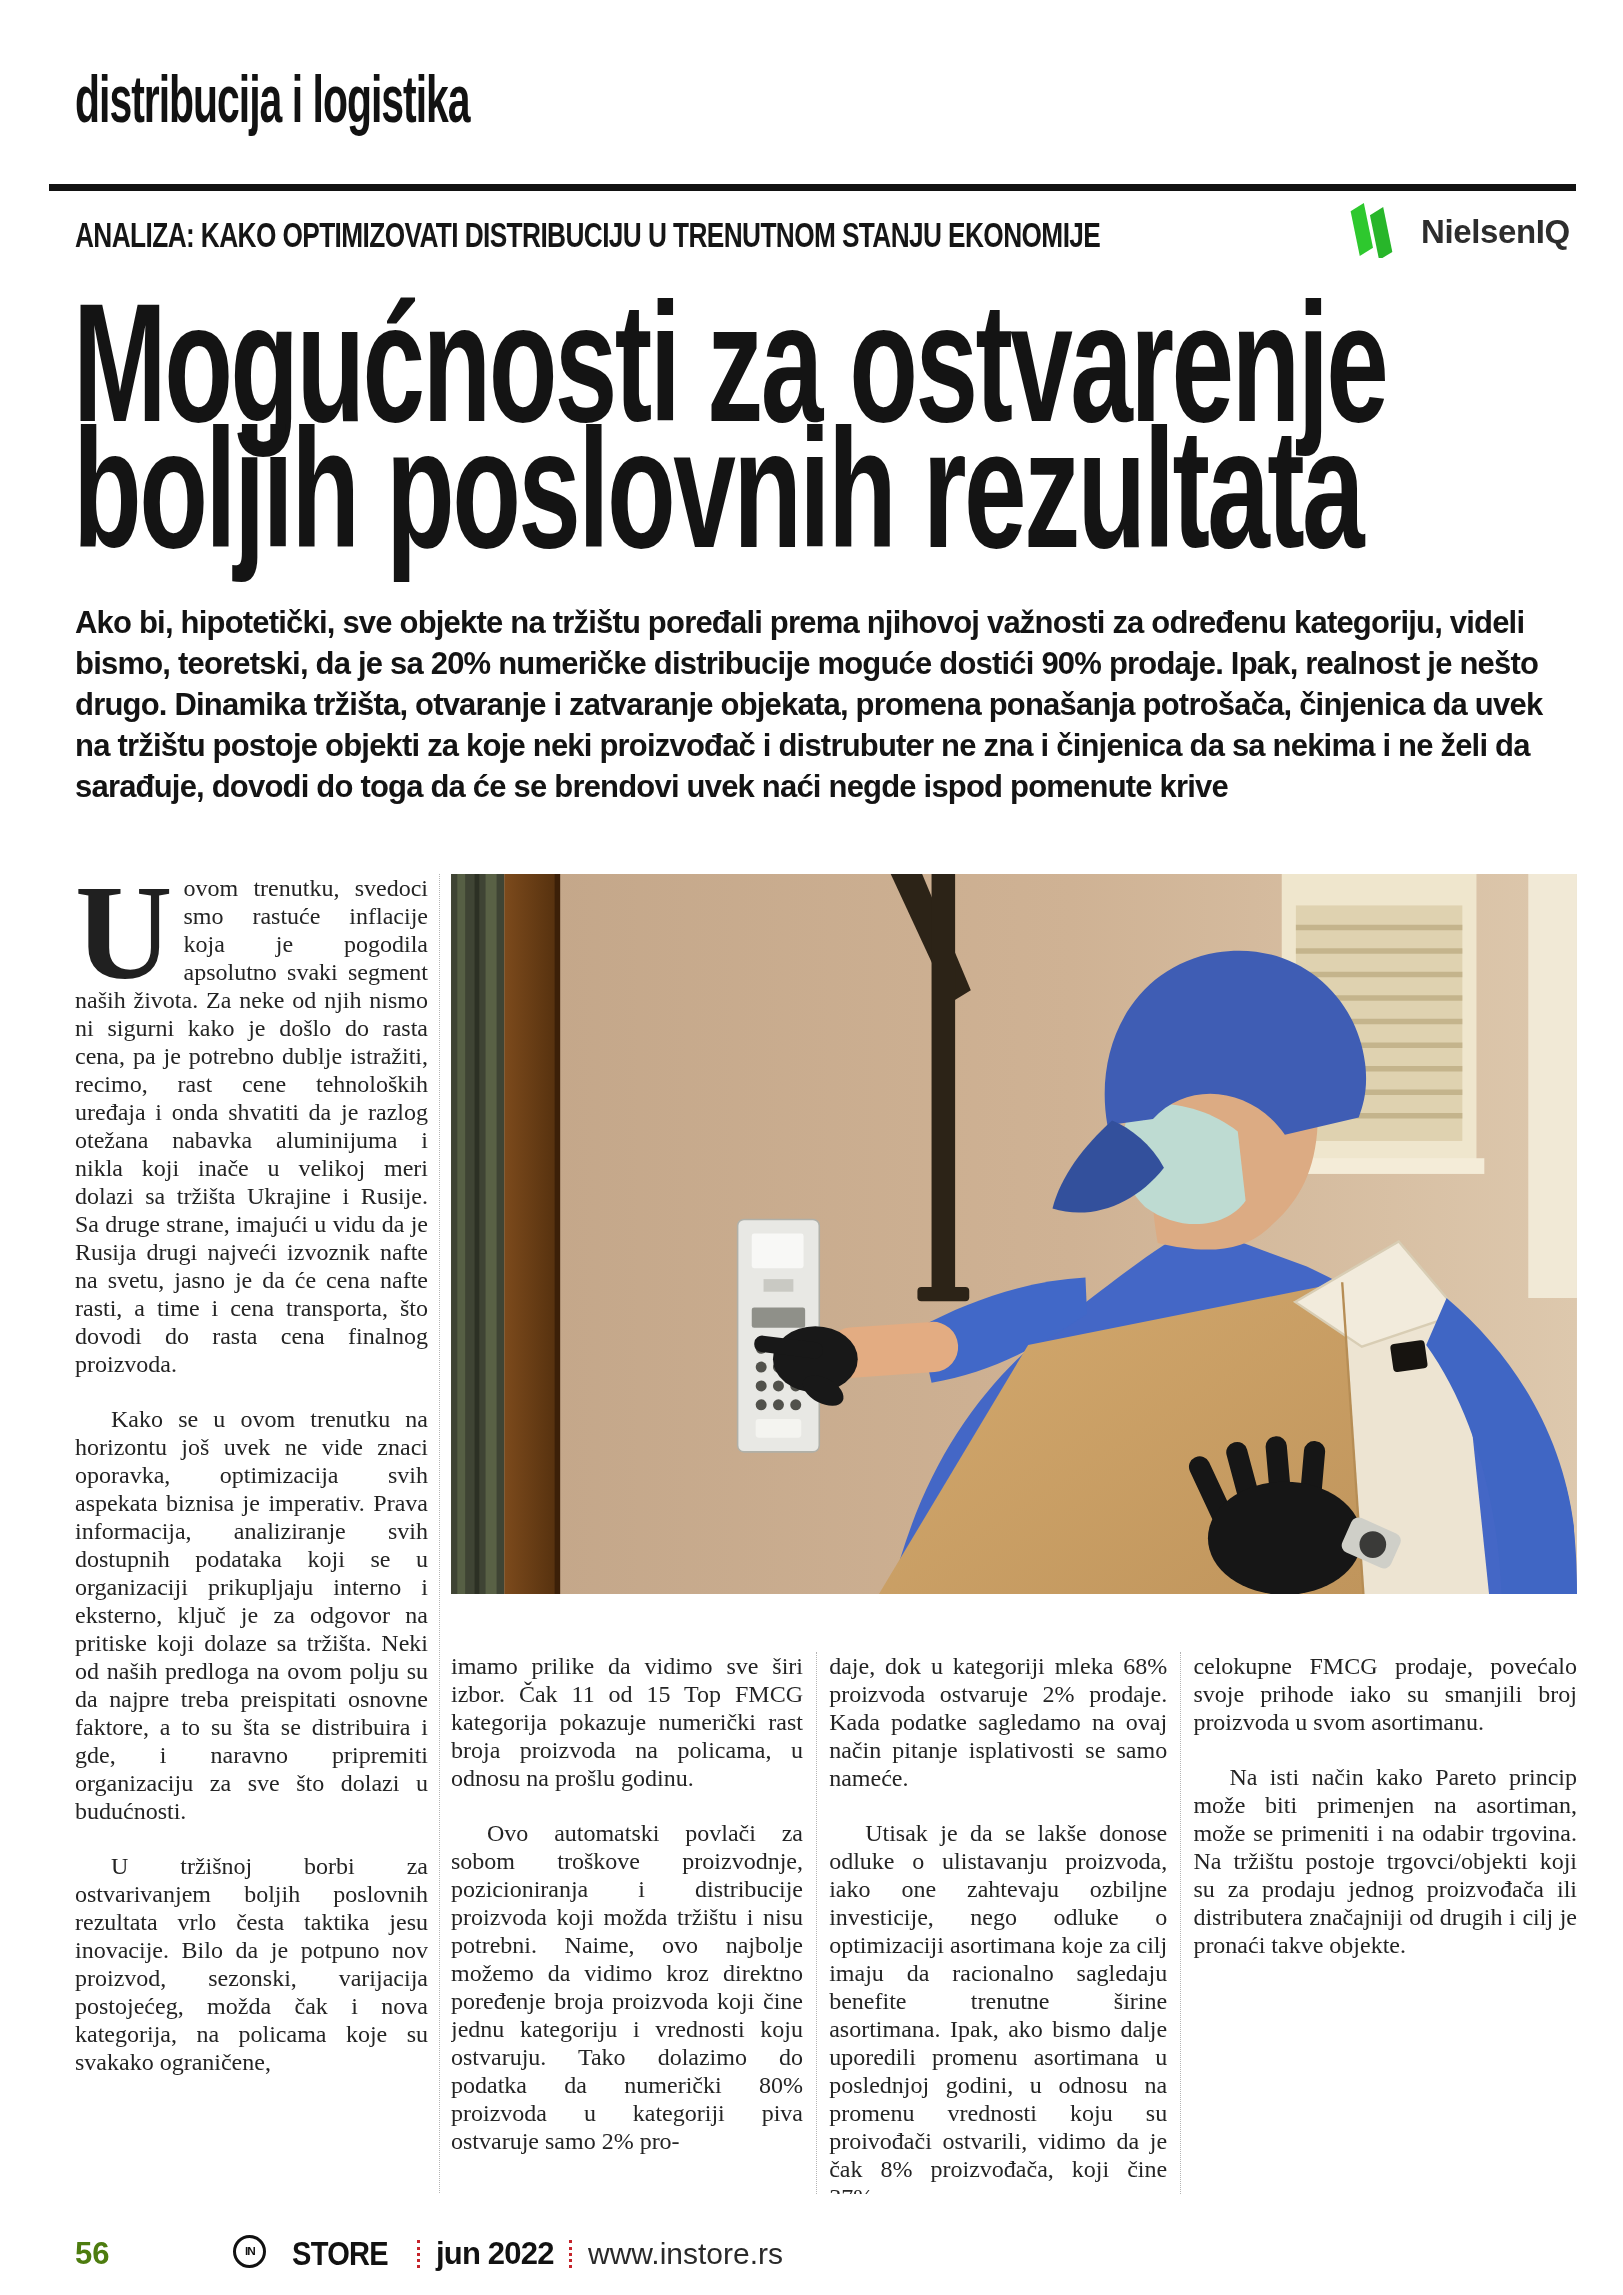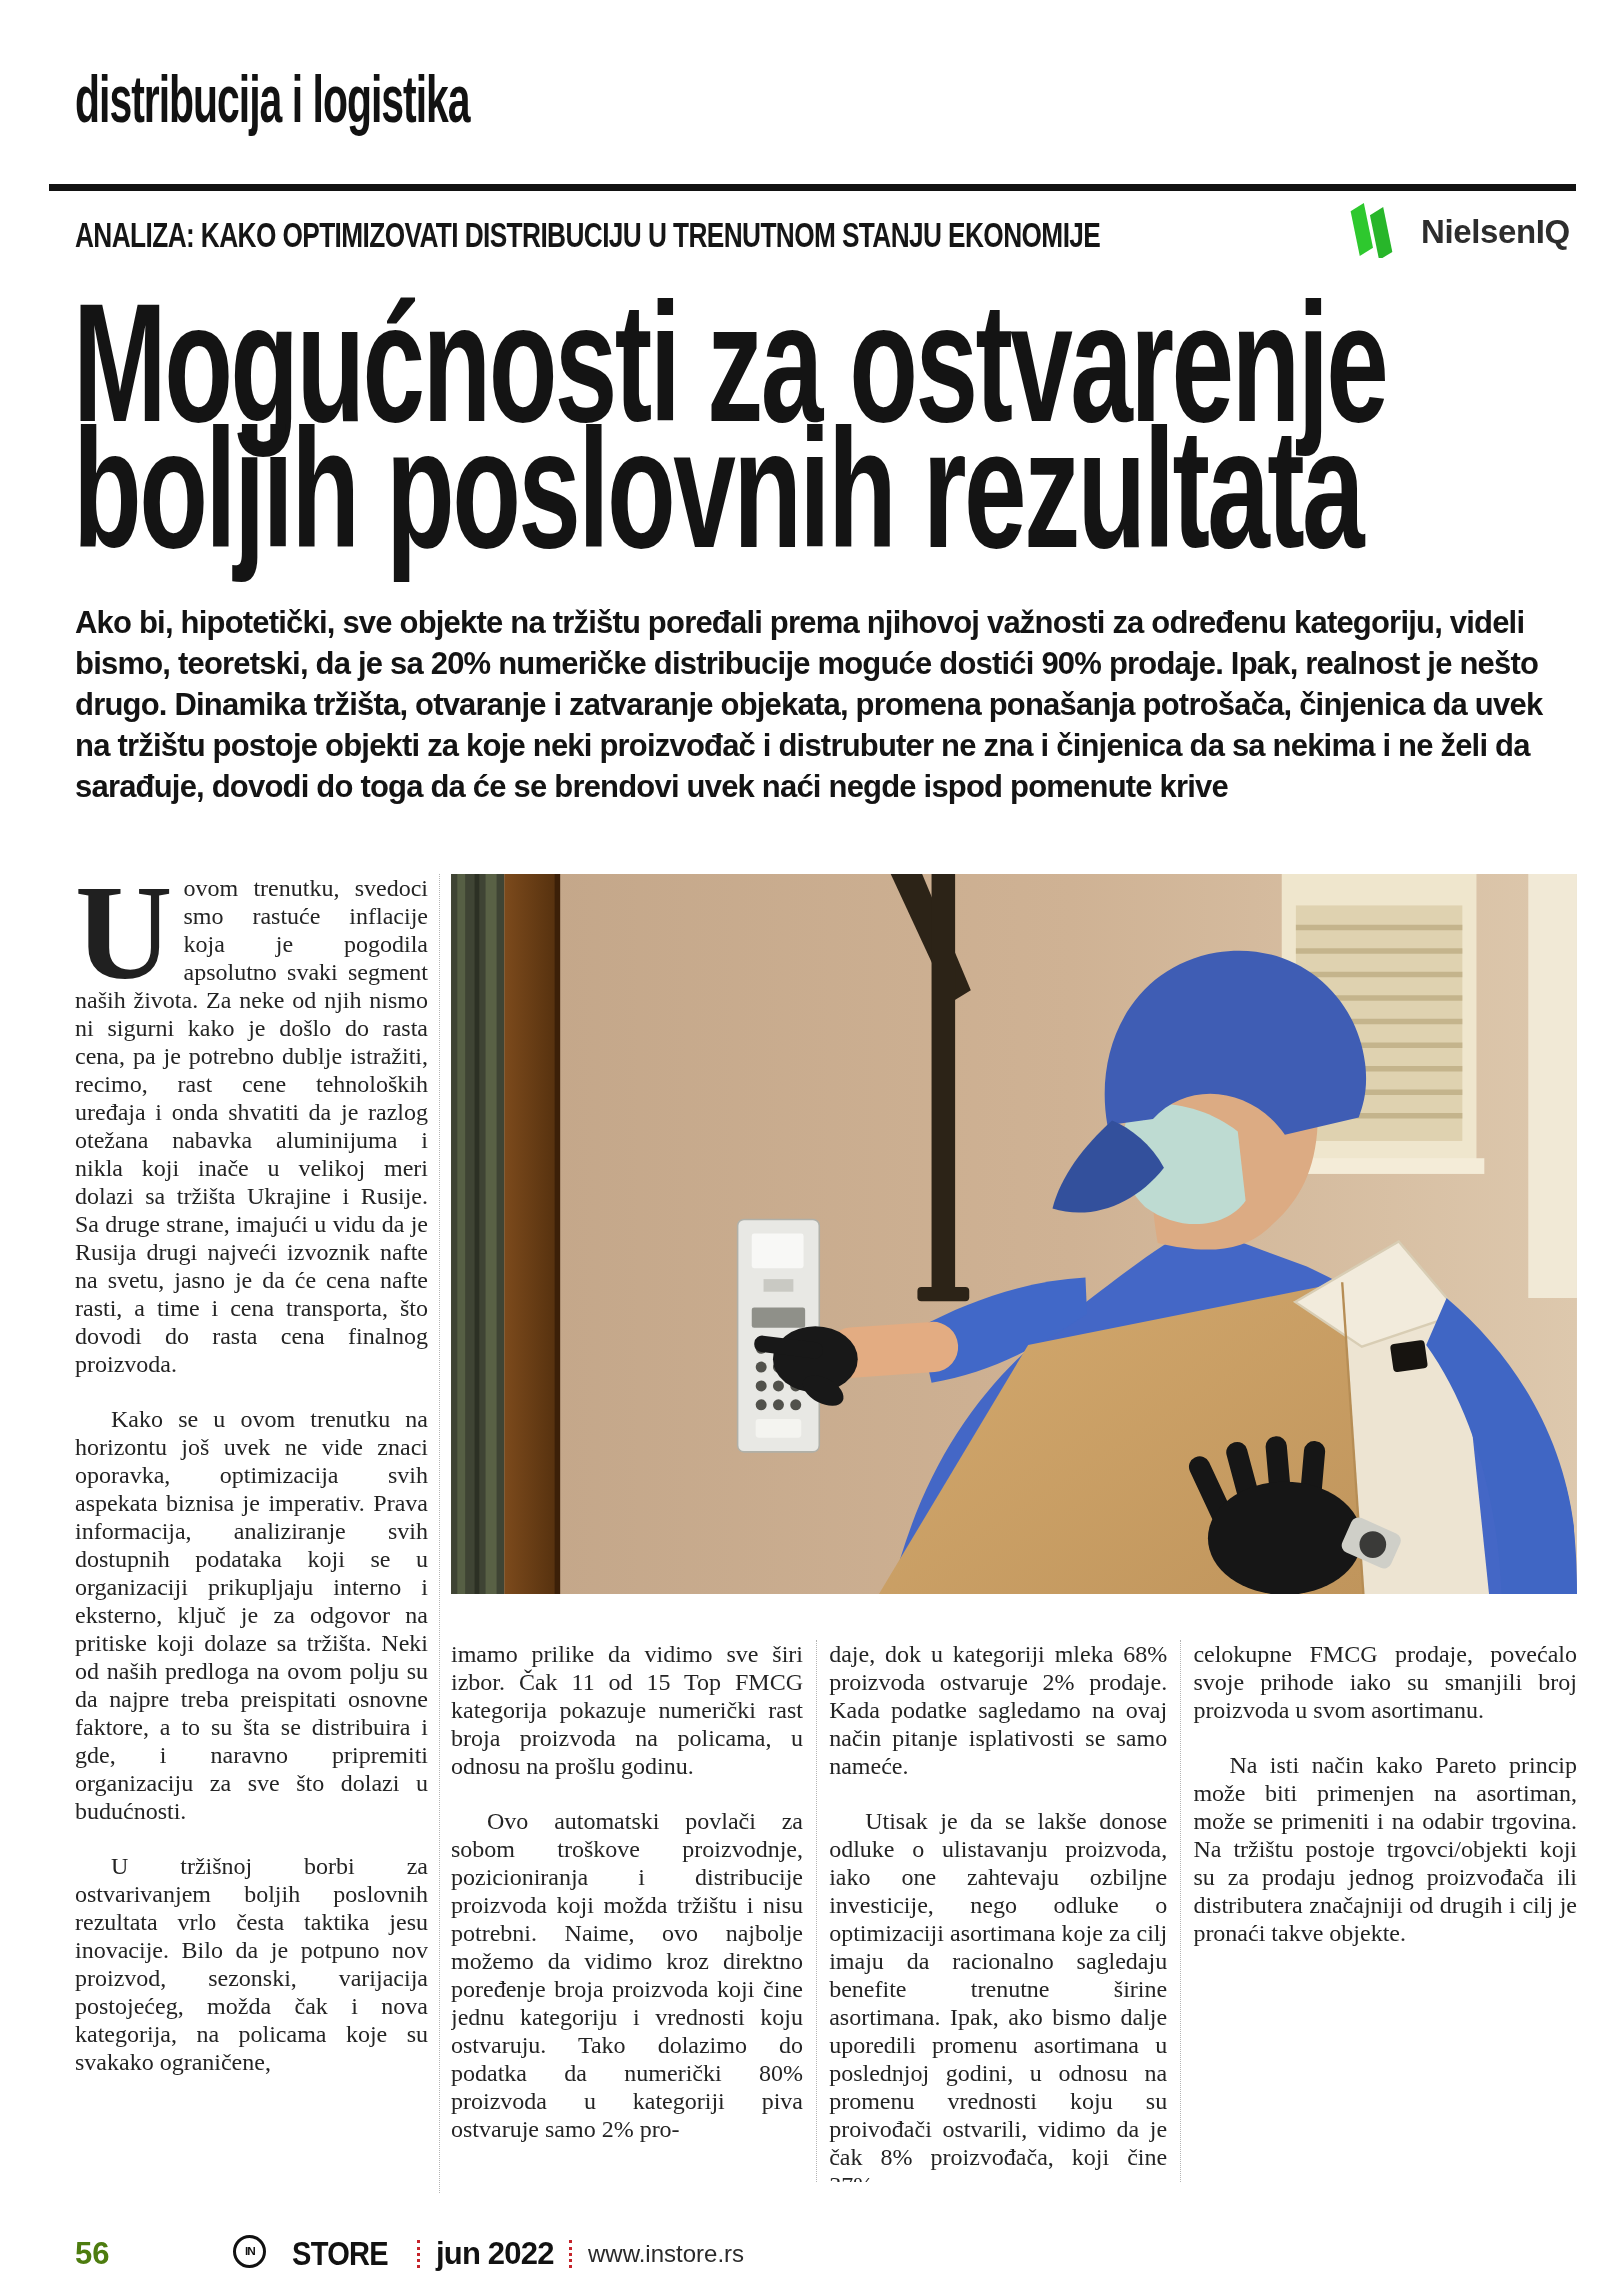--- a/index.html
+++ b/index.html
@@ -39,38 +39,38 @@
   .bodytext { font-size:24px; line-height:28px; text-align:justify; color:#242424; }
   .bodytext p { margin:0; }
   .bodytext p.indent { text-indent:36px; margin-top:27px; }
   .col1 { width:363px; padding-right:11px; border-right:1.6px dotted #b4b4b4; height:1319px; overflow:hidden; }
   .dropcap {
     float:left; font-family:"Liberation Serif", serif; font-weight:bold;
     font-size:135px; line-height:101px; padding:7.9px 11px 0 0; color:#202020;
   }
   .right-region { flex:1; margin-left:11px; display:flex; flex-direction:column; }
   .photo-wrap { width:1126px; height:720px; }
-  .bottom-cols { display:flex; margin-top:46px; height:542px; }
+  .bottom-cols { display:flex; margin-top:58px; height:542px; }
   .colb { overflow:hidden; height:542px; }
   .col2 { width:352px; padding-right:12.6px; }
   .col3 { width:338px; padding:0 12.6px; border-left:1.6px dotted #b4b4b4; }
   .col4 { flex:1; padding-left:12.6px; border-left:1.6px dotted #b4b4b4; }
   
   .footer { position:absolute; left:75px; right:47px; top:2230px; height:47px; display:flex; align-items:center; font-family:"Liberation Sans", sans-serif; }
   .page-num { font-weight:bold; font-size:31px; color:#4d7c0f; }
   .footer-logo { display:flex; margin-left:124px; gap:26px; }
   .in-badge {
     width:27px; height:27px; border:3.1px solid #111; border-radius:50%;
     display:flex; align-items:center; justify-content:center;
     font-weight:bold; font-size:11.8px; letter-spacing:-0.8px; color:#111;
   }
   .store-text { font-weight:bold; font-size:33px; letter-spacing:-0.8px; color:#121212; transform:scaleX(0.88); transform-origin:0 50%; }
   .red-dots { width:0; height:28px; border-left:3.9px dotted #c5242b; margin:0 15.7px; }
   .issue-text { font-weight:bold; font-size:31px; letter-spacing:-0.8px; color:#121212; }
-  .site-text { font-size:24px; color:#2a2a2a; letter-spacing:0; }
+  .site-text { font-size:30px; color:#2a2a2a; letter-spacing:0; }
 </style>
 </head>
 <body>
 
 <div class="page">
 
   <div class="section-label">distribucija i logistika</div>
   <div class="top-rule"></div>
 
   <div class="kicker-row">

